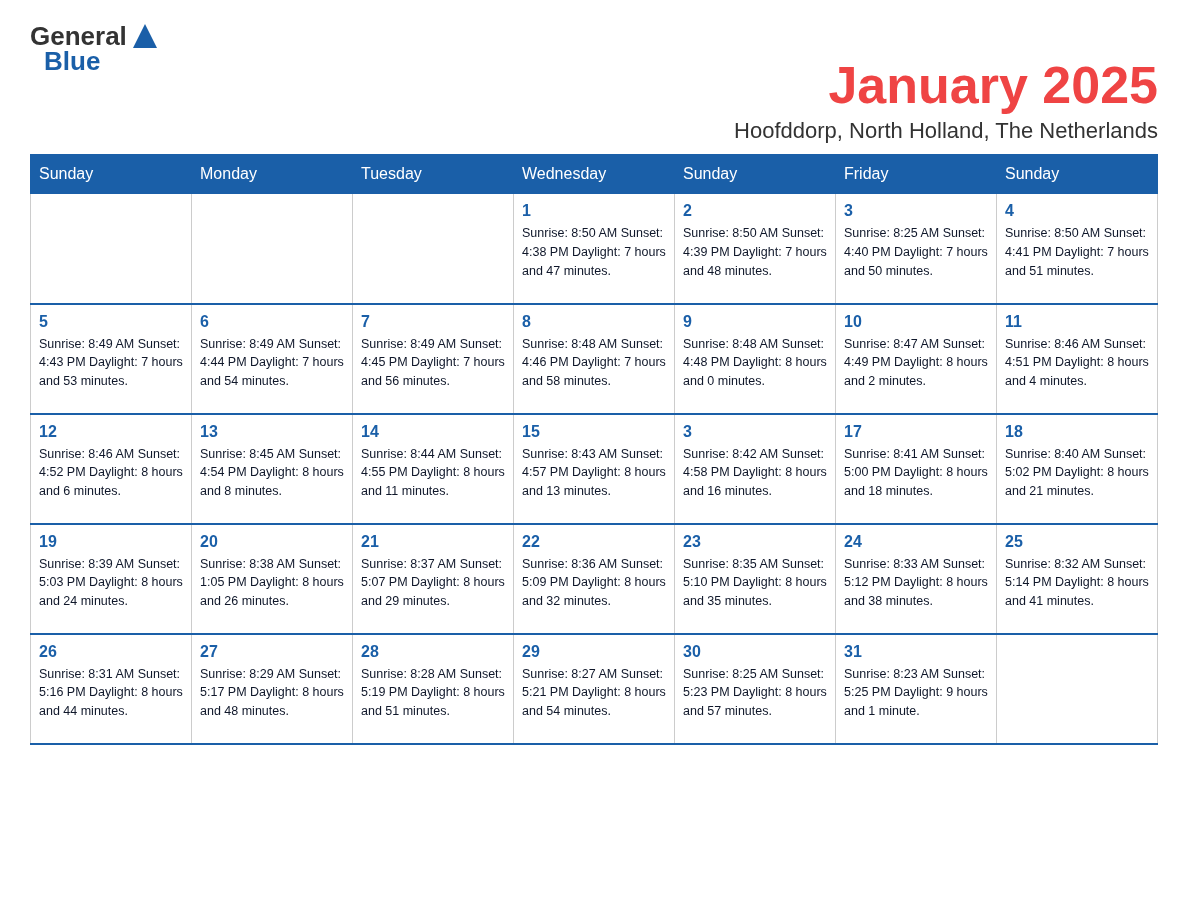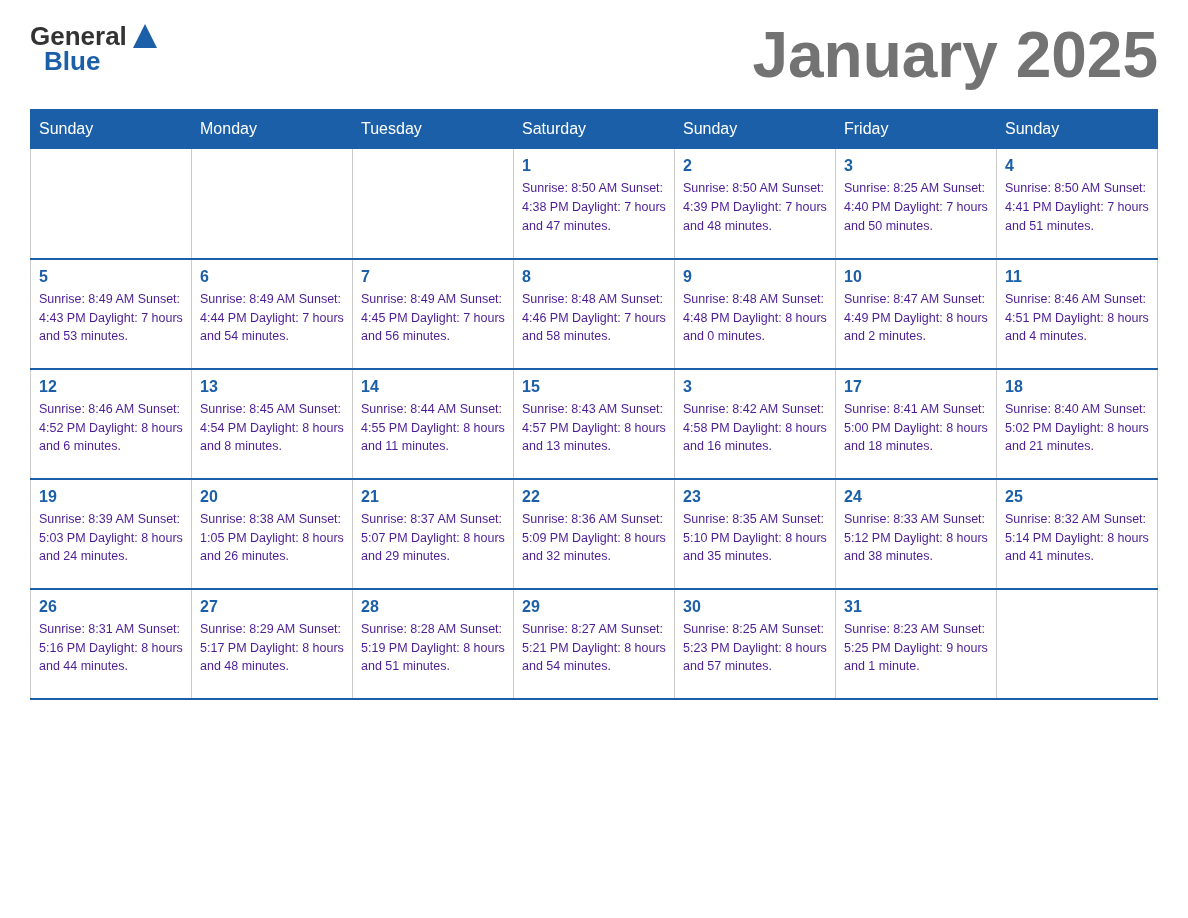--- a/index.html
+++ b/index.html
@@ -34,34 +34,35 @@
     }
     .logo-blue {
       color: #1a5fa8;
       font-size: 26px;
       font-weight: bold;
     }
     .title-section {
       text-align: right;
     }
     .month-title {
-      font-size: 64px;
+      font-size: 52px;
       font-weight: bold;
-      color: #737373;
+      color: #ef4444;
       line-height: 1.1;
+      margin-top: 37px;
     }
     .location-title {
       font-size: 22px;
       color: #333;
       margin-top: 4px;
     }
     .calendar-table {
       width: 100%;
       border-collapse: collapse;
-      margin-top: 19px;
+      margin-top: 10px;
     }
     .calendar-table thead tr th {
       background-color: #1a5fa8;
       color: #fff;
       padding: 10px 8px;
       font-size: 16px;
       font-weight: normal;
       text-align: left;
       border: 1px solid #1a5fa8;
     }
@@ -83,21 +84,21 @@
     }
     .day-number {
       font-size: 16px;
       font-weight: bold;
       color: #1a5fa8;
       display: block;
       margin-bottom: 4px;
     }
     .day-info {
       font-size: 12.5px;
-      color: #4c1d95;
+      color: #0f172a;
       line-height: 1.5;
     }
     .empty-cell {
       background: #fff;
     }
   </style>
 </head>
 <body>
 
 <div class="header">
@@ -105,30 +106,31 @@
     <div class="logo-text">
       <span class="logo-general">General</span>
       <svg width="32" height="32" viewBox="0 0 32 32" style="margin: 0 2px;">
         <polygon points="4,28 16,4 28,28" fill="#1a5fa8"></polygon>
       </svg>
     </div>
     <span class="logo-blue" style="margin-top:-6px; margin-left:14px;">Blue</span>
   </div>
   <div class="title-section">
     <div class="month-title">January 2025</div>
+    <div class="location-title">Hoofddorp, North Holland, The Netherlands</div>
   </div>
 </div>
 
 <table class="calendar-table">
   <thead>
     <tr>
       <th>Sunday</th>
       <th>Monday</th>
       <th>Tuesday</th>
-      <th>Saturday</th>
+      <th>Wednesday</th>
       <th>Sunday</th>
       <th>Friday</th>
       <th>Sunday</th>
     </tr>
   </thead>
   <tbody id="calendar-body">
   <tr>
         <td class="empty-cell"></td>
         <td class="empty-cell"></td>
         <td class="empty-cell"></td>

